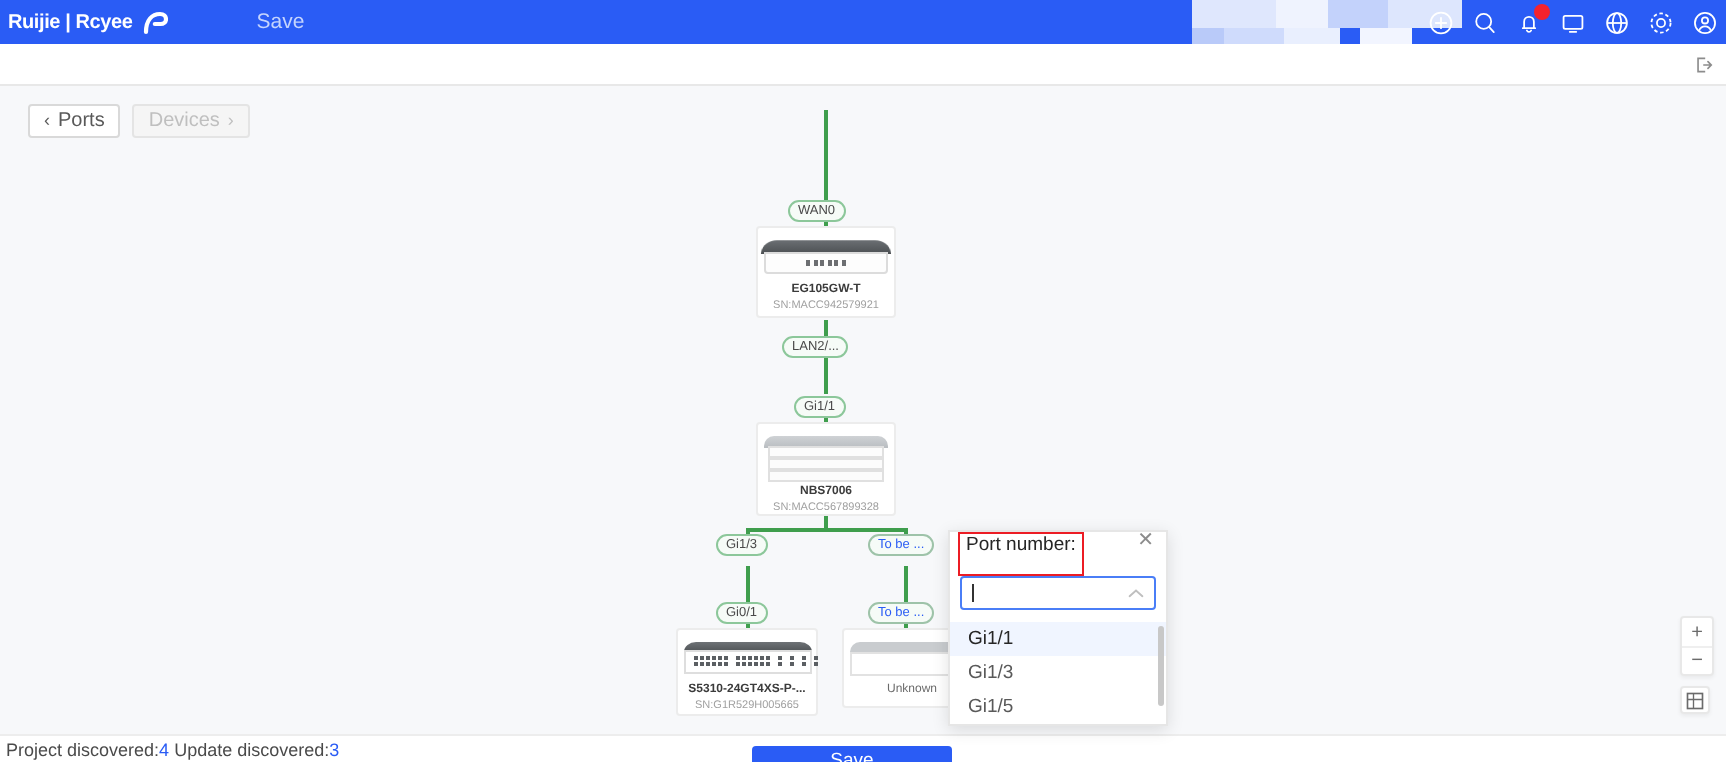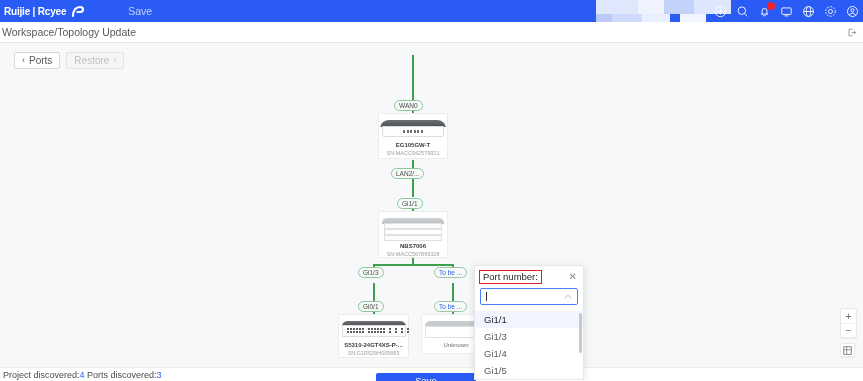--- a/index.html
+++ b/index.html
@@ -214,21 +214,21 @@
   .popup {
     position:absolute;
     left: 474px; top: 222px;
     width: 110px;
     background:#fff;
     border:1px solid #e6e6e6;
     box-shadow: 0 2px 8px rgba(0,0,0,.12);
     z-index: 40;
   }
   .popup-head {
-    height: 22px; display:flex; align-items:center;
+    height: 22px; display:flex; 
     padding: 0 6px 0 4px;
     position:relative;
   }
   .popup-title {
     font-size:9.5px; color:#262626;
     border: 1.6px solid #ec1c24;
     padding: 1px 3px;
     line-height: 1;
   }
   .popup-x {
@@ -392,38 +392,37 @@
       <svg width="13" height="13" viewBox="0 0 16 16">
           <circle cx="8" cy="8" r="6.2" fill="none" stroke="#fff" stroke-width="1.1"></circle>
           <circle cx="8" cy="6.4" r="1.9" fill="none" stroke="#fff" stroke-width="1.1"></circle>
           <path d="M4.4 12.6a3.8 3.8 0 0 1 7.2 0" fill="none" stroke="#fff" stroke-width="1.1"></path>
         </svg>
     </span>
   </div>
 </div>
 
 <div class="crumbrow">
-  <span class="crumb">Workspace/Topology Update</span>
   <span class="logout-ic">
     <svg width="11" height="11" viewBox="0 0 16 16">
       <path d="M9.6 3.2H4.4v9.6h5.2" fill="none" stroke="#8c8c8c" stroke-width="1.2"></path>
       <path d="M8.6 8h5.4M11.6 5.6L14 8l-2.4 2.4" fill="none" stroke="#8c8c8c" stroke-width="1.2" stroke-linecap="round"></path>
     </svg>
   </span>
 </div>
 
 <div class="canvas">
 
   <div class="actions">
     <div class="btn">
       <span class="chev">‹</span>
       <span>Ports</span>
     </div>
     <div class="btn disabled">
-      <span>Restore</span>
+      <span>Devices</span>
       <span class="chev">›</span>
     </div>
   </div>
 
   <div class="topo">
 
     <div class="link" style="left:412px; top:12px;  height:46px;"></div>
     <div class="link" style="left:412px; top:68px;  height:18px;"></div>
     <div class="link" style="left:412px; top:117px; height:8px;"></div>
     <div class="link" style="left:412px; top:136px; height:18px;"></div>
@@ -552,21 +551,20 @@
       <span class="sel-arrow">
         <svg width="8" height="5" viewBox="0 0 10 6">
             <path d="M1 5L5 1.4 9 5" fill="none" stroke="#bfbfbf" stroke-width="1.2" stroke-linecap="round"></path>
           </svg>
       </span>
     </div>
 
     <div class="optlist">
       <div class="opt hl">Gi1/1</div>
       <div class="opt">Gi1/3</div>
-      <div class="opt">Gi1/4</div>
       <div class="opt">Gi1/5</div>
 
       <div class="opt-sb"></div>
     </div>
   </div>
 
   <div class="zoomctl">
     <div class="zgrp">
       <div class="zbtn">+</div>
       <div class="zbtn">−</div>
@@ -578,14 +576,14 @@
       </svg>
     </div>
   </div>
 </div>
 
 <div class="save-btn">
   <span>Save</span>
 </div>
 
 <div class="footer">
-  <span class="discovered"><span>Project discovered:</span><b>4</b>&nbsp;<span>Ports discovered:</span><b>3</b></span>
+  <span class="discovered"><span>Project discovered:</span><b>4</b>&nbsp;<span>Update discovered:</span><b>3</b></span>
 </div>
 
 </body></html>

